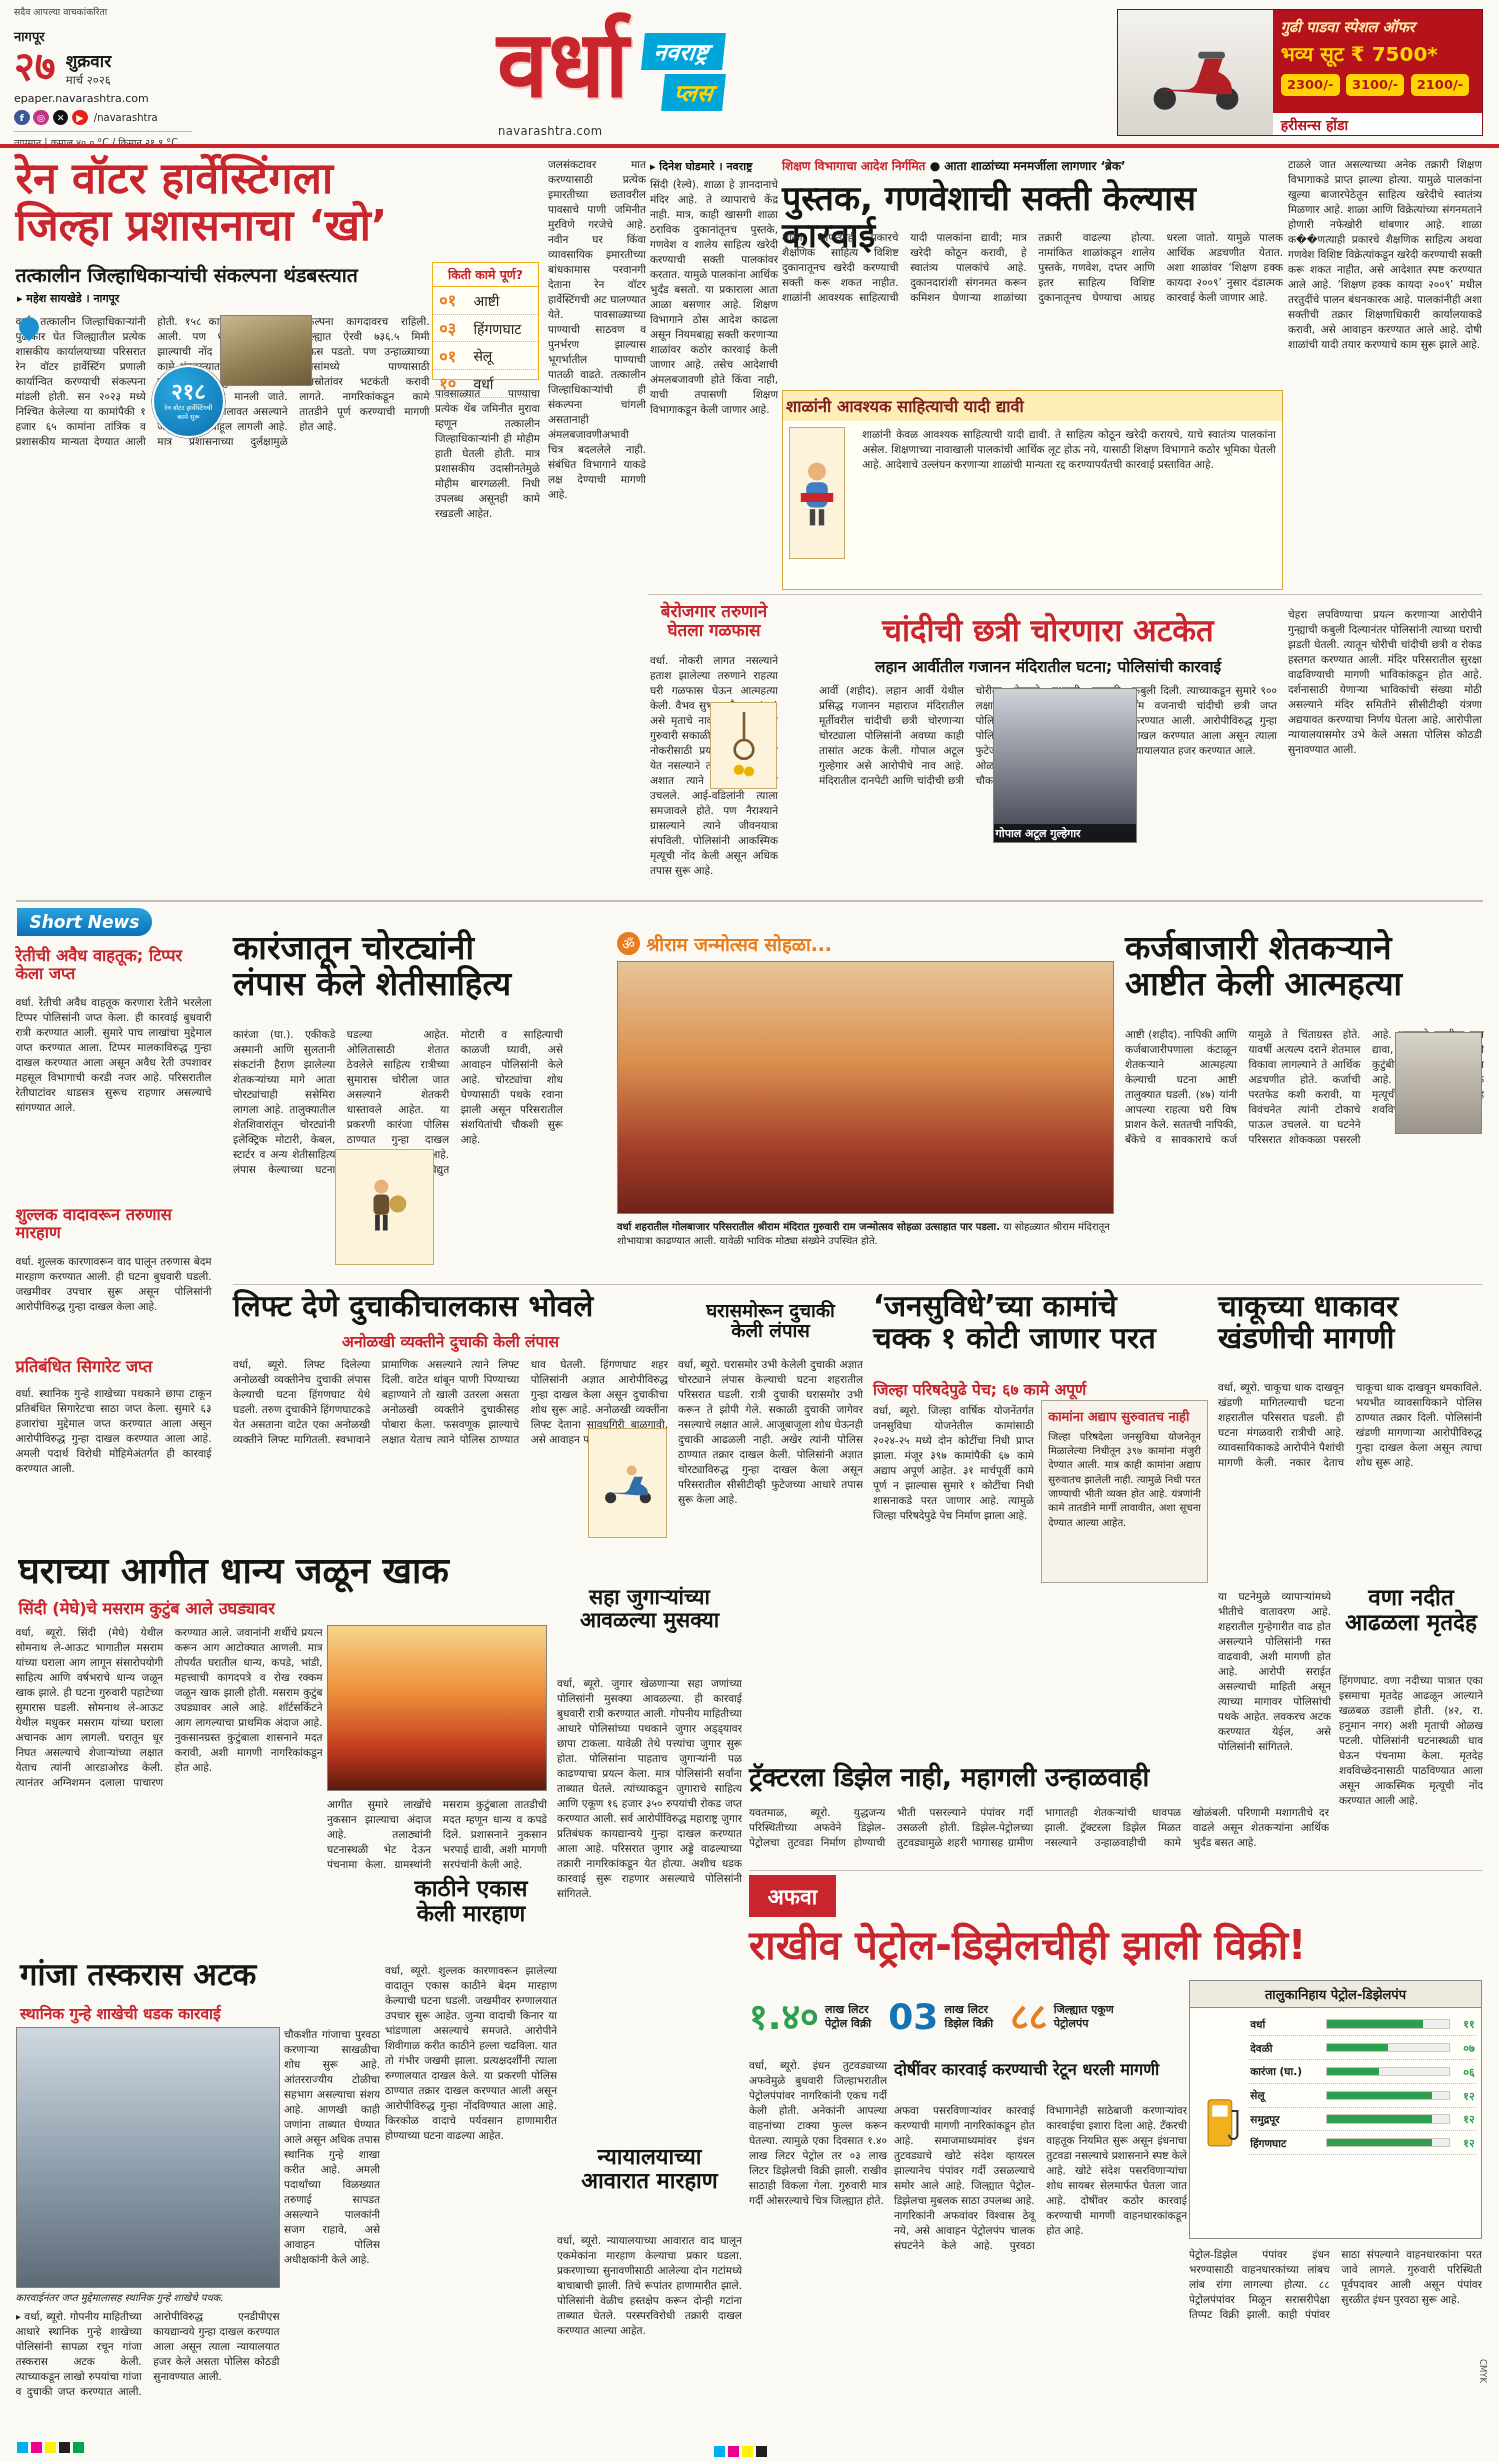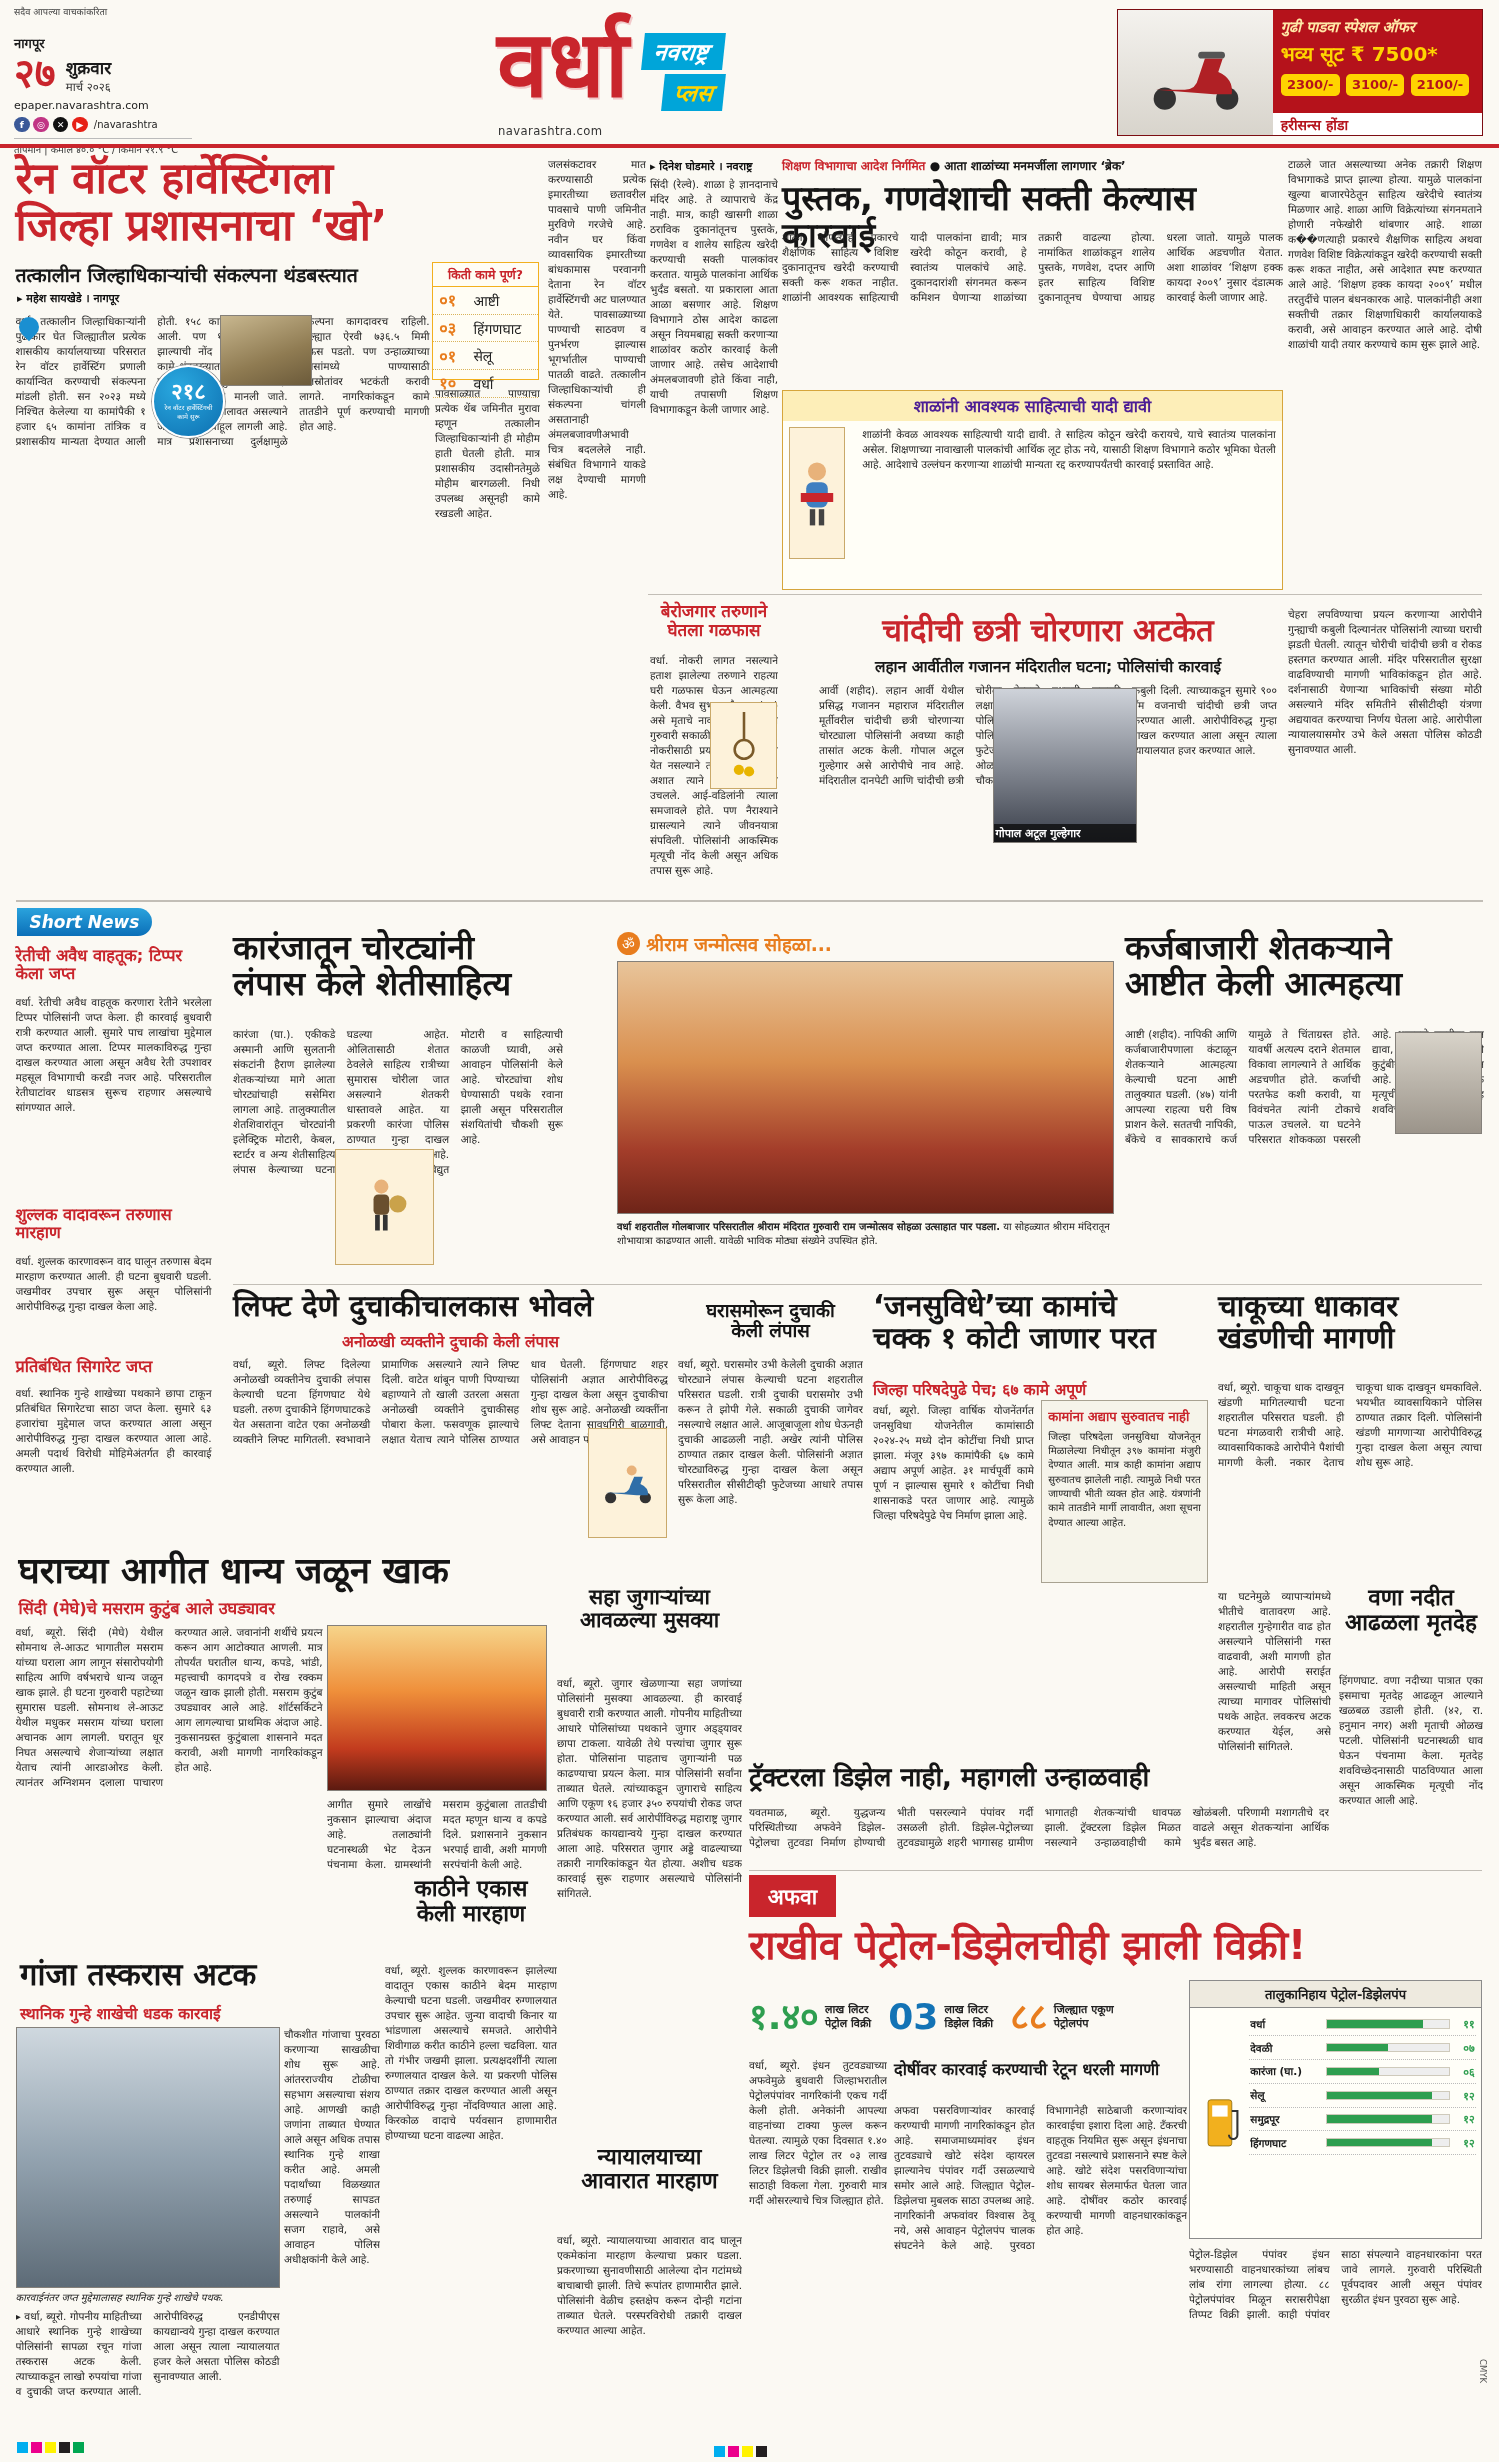--- a/index.html
+++ b/index.html
@@ -16,21 +16,21 @@
 .c3{column-count:3;column-gap:11.6px}
 .c4{column-count:4;column-gap:11.6px}
 .byl{font-size:11px;font-weight:700;color:#101010}
 .subr{color:#c9252c;font-weight:700}
 .subb{color:#181818;font-weight:700}
 .ph{border:0.8px solid #84807a}
 .cap{font-size:10px;line-height:1.35;color:#222}
 .rule{background:#c2beb6}
 
 .tagline{font-size:9.3px;color:#444}
-.city{font-size:13px;font-weight:700;margin-top:16px}
+.city{font-size:13px;font-weight:700;margin-top:9px}
 .dday{font-size:40px;font-weight:800;color:#c9252c;line-height:1}
 .dwrap{display:inline-block;vertical-align:top;margin-left:6.2px;margin-top:3.1px}
 .wday{display:block;font-size:17px;font-weight:800}
 .myear{display:block;font-size:11.6px;color:#333}
 .epaper{font-size:11px;color:#222;margin-top:4.7px}
 .socials{margin-top:4.7px;display:flex;align-items:center;gap:3.9px}
 .sic{display:inline-flex;width:15.5px;height:15.5px;border-radius:50%;color:#fff;font-size:9.3px;align-items:center;justify-content:center;font-weight:700}
 .handle{font-size:10px;color:#222;margin-left:2.3px}
 .temp{font-size:9.7px;color:#333;margin-top:6.2px;border-top:0.8px solid #bbb;padding-top:3.9px;width:178px}
 .logo-main{font-size:92px;font-weight:800;color:#c9252c;line-height:1;text-shadow:1.6px 1.6px 0 #f1c9c9}
@@ -48,21 +48,21 @@
 .kiti{border:1.6px solid #f2b01e;background:#fffdf4}
 .kiti-t{font-size:12.4px;font-weight:800;color:#c9252c;text-align:center;padding:3.1px 0;border-bottom:0.8px solid #f2b01e}
 .krow{display:flex;align-items:center;gap:6.2px;padding:2.3px 6.2px;border-bottom:0.8px dotted #d9b35a}
 .knum{font-size:16.3px;font-weight:800;color:#e87d1e;width:28px}
 .kname{font-size:14px;font-weight:400;color:#222}
 .badge{background:radial-gradient(circle at 35% 30%,#2aa9e0,#0d6fb0);border-radius:50%;color:#fff;text-align:center;display:flex;flex-direction:column;align-items:center;justify-content:center;border:2.3px solid #fff;box-shadow:0 0 0 0.8px #888}
 .bnum{font-size:22px;font-weight:800;line-height:1}
 .blab{font-size:6.6px;line-height:1.25;padding:1.6px 4.7px}
 
 .sbox{border:1.6px solid #d6a53c;background:#fffef7}
-.sbox-t{background:#fdeeb8;color:#4c1d95;font-weight:800;font-size:16.3px;text-align:center;padding:3.9px 3.1px}
+.sbox-t{background:#fdeeb8;color:#7f1d1d;font-weight:800;font-size:16.3px;text-align:left;padding:3.9px 3.1px}
 .sbox-c{display:flex;gap:17px;padding:6.2px}
 .cartoon{background:#fdf2da;border:0.8px solid #c9a96a;display:flex;align-items:center;justify-content:center}
 
 .snhead{background:linear-gradient(180deg,#2aa3dd,#0b6fb8);color:#fff;font-weight:800;font-style:italic;font-size:17px;padding:3.9px 12.4px;border-radius:0 14px 14px 0;display:inline-block}
 
 .aflab{background:#c9252c;color:#fff;font-weight:800;font-size:21px;display:flex;align-items:center;justify-content:center}
 .afbar{border:1.6px solid #222;background:#fff;font-weight:800;font-size:19.4px;display:flex;align-items:center;justify-content:center;color:#111}
 .pstats{display:flex;gap:17px;align-items:center}
 .pstat{display:flex;align-items:center;gap:6.2px}
 .pnum{font-size:36px;font-weight:800;line-height:1}

